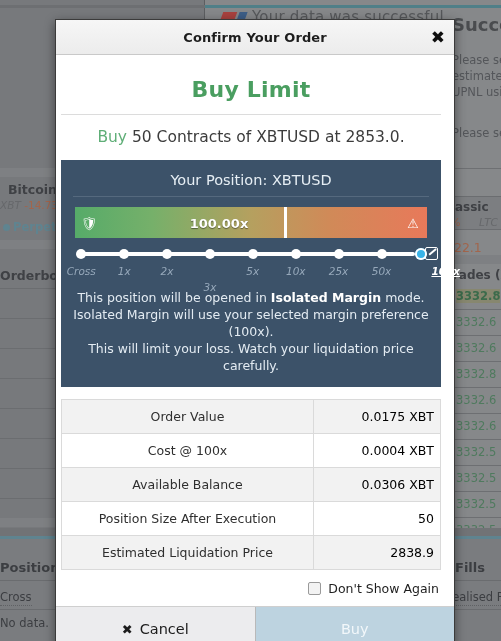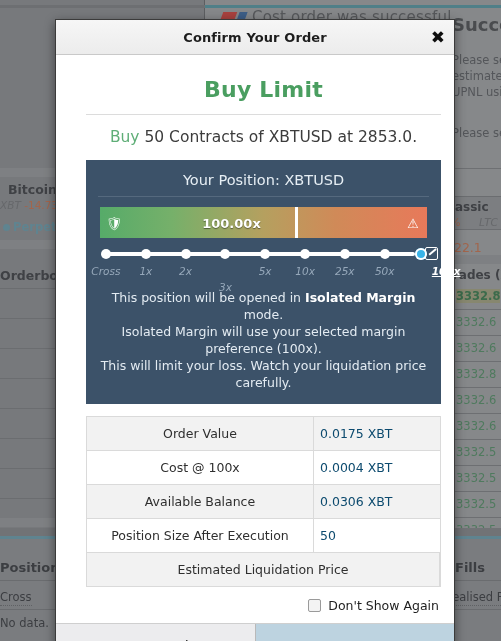--- a/index.html
+++ b/index.html
@@ -96,21 +96,21 @@
     border-bottom:1px solid #c9c9c9;
     display:flex; align-items:center; justify-content:center;
   }
   .m-title { font-size:13px; font-weight:bold; color:#1d1d1d; letter-spacing:.1px; }
   .m-close {
     position:absolute; right:9px; top:50%; transform:translateY(-50%);
     font-size:17px; line-height:1; color:#0e0e0e; cursor:pointer;
     font-weight:bold; font-family:"DejaVu Sans", sans-serif;
   }
 
-  .m-body { padding:14px 13px 0 30px; background:#fff; }
+  .m-body { padding:14px 13px 0 5px; background:#fff; }
 
   .m-h1 { text-align:center; font-size:22px; font-weight:bold; color:#4a9e60;
           margin:8px 0 12px; letter-spacing:.2px; }
   .m-divider { height:1px; background:#dcdcdc; margin:0 0 0 0; }
   .m-sub { text-align:center; font-size:15.5px; color:#3c3c3c; padding:13px 0 14px; }
   .m-sub .accent { color:#5fae77; }
 
   
   .pos {
     background:#3c5269; color:#eaf1f6; padding:10px 12px 13px;
@@ -152,21 +152,21 @@
   .pos-note { text-align:center; font-size:12.5px; color:#e3ebf2; line-height:17px; padding-top:8px; }
   .pos-note b { color:#ffffff; }
 
   
   .tbl { margin:12px 0 0 0; border:1px solid #dadada; border-bottom:none; }
   .trow { display:flex; border-bottom:1px solid #dadada; }
   .trow:nth-child(odd) { background:#f2f2f2; }
   .trow:nth-child(even) { background:#ffffff; }
   .tlabel { flex:1 1 auto; text-align:center; font-size:12.5px; color:#2f2f2f;
             padding:9px 6px; border-right:1px solid #dadada; }
-  .tval { width:126px; text-align:left; font-size:12.5px; color:#0c4a6e; padding:9px 6px; }
+  .tval { width:126px; text-align:right; font-size:12.5px; color:#000000; padding:9px 6px; }
 
   
   .cbrow { display:flex; justify-content:flex-end; align-items:center; gap:7px;
            padding:11px 2px 10px 0; background:#fff; }
   .cbox { width:13px; height:13px; border:1px solid #9a9a9a; background:#f3f3f3; border-radius:2px; }
   .cblabel { font-size:12.5px; color:#1e1e1e; }
 
   
   .m-foot { display:flex; border-top:1px solid #cfcfcf; }
   .btn { flex:1 1 0; height:44px; display:flex; align-items:center; justify-content:center;
@@ -179,21 +179,21 @@
 <body>
 
 <div id="bg">
   <div class="bg-main"></div>
   <div class="bg-topstrip"></div>
   <div class="bg-teal"></div>
   <div class="bg-teal2"></div>
 
   <div class="bg-logo-a"></div>
   <div class="bg-logo-b"></div>
-  <div class="bg-banner-title">Cost order was successful</div>
+  <div class="bg-banner-title">Your data was successful</div>
 
   <div class="bg-head">Success</div>
   <div class="bg-para">
     Please see the  and<br>
     estimated index. Estimated in<br>UPNL using
   </div>
   <div class="bg-para2">
     Please see the 
   </div>
 
@@ -344,20 +344,21 @@
         <div class="trow">
           <div class="tlabel">Available Balance</div>
           <div class="tval">0.0306 XBT</div>
         </div>
         <div class="trow">
           <div class="tlabel">Position Size After Execution</div>
           <div class="tval">50</div>
         </div>
         <div class="trow">
           <div class="tlabel">Estimated Liquidation Price</div>
+          <div class="tval">2838.9</div>
         </div>
       </div>
 
     <div class="cbrow">
       <div class="cbox"></div>
       <div class="cblabel">Don't Show Again</div>
     </div>
   </div>
 
   <div class="m-foot">

